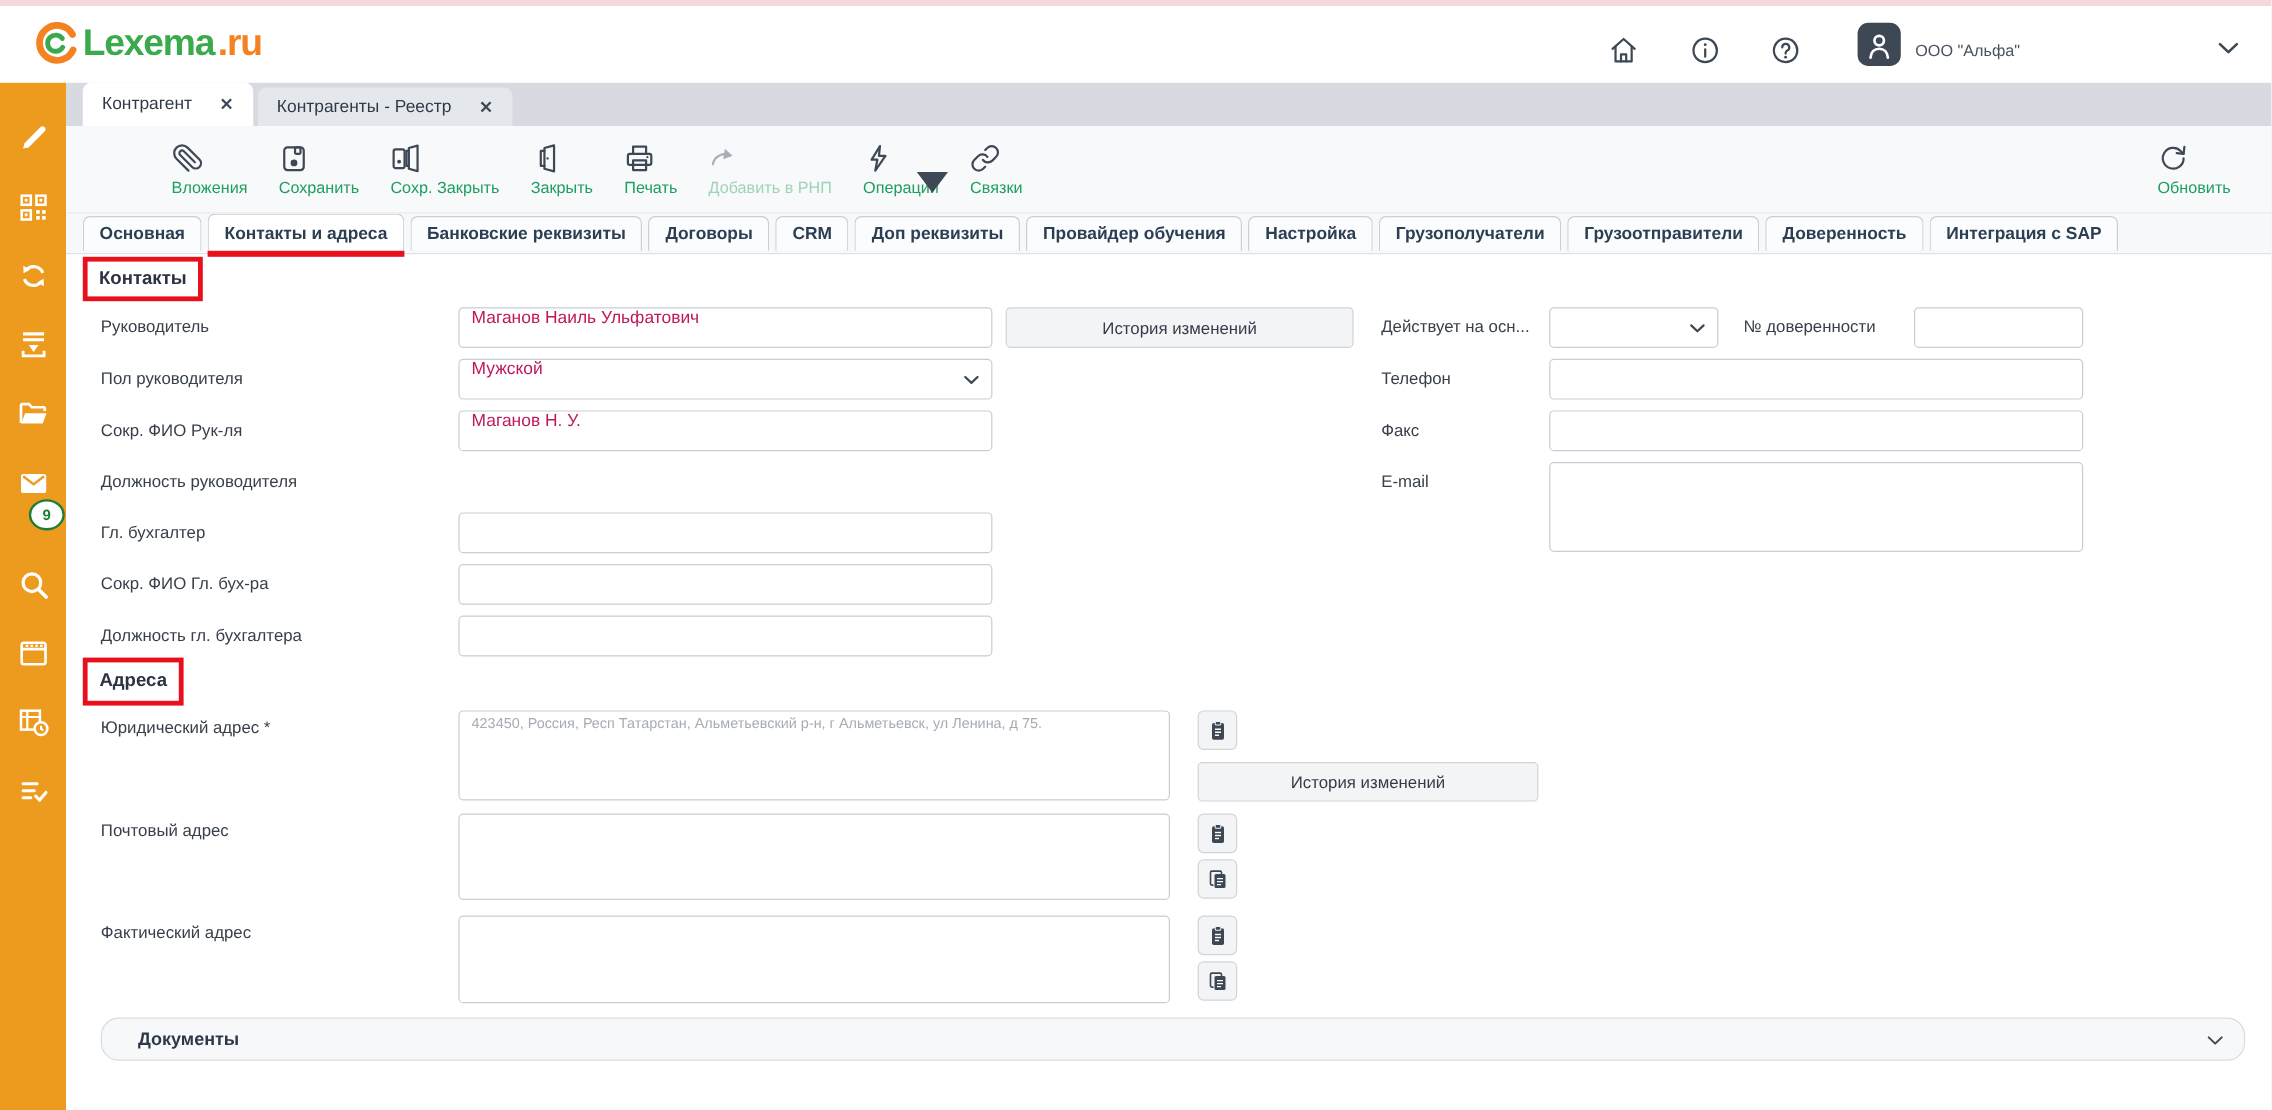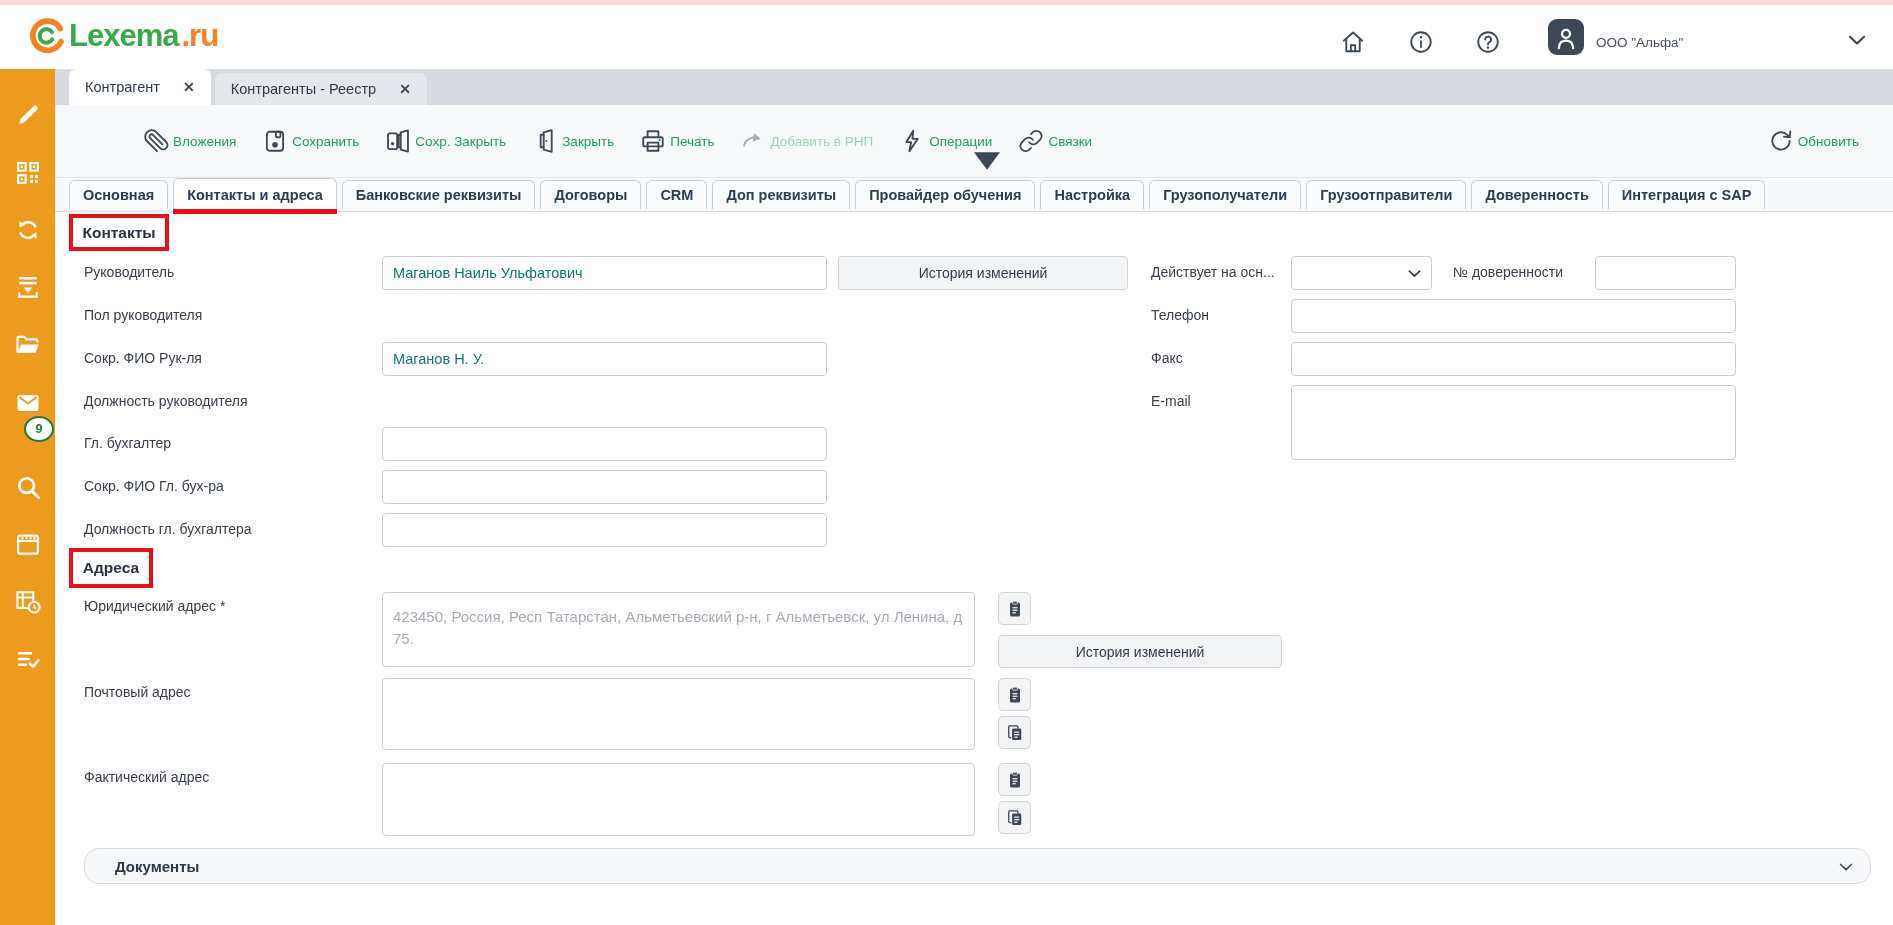--- a/index.html
+++ b/index.html
@@ -33,47 +33,47 @@
   .doc-tabs{position:absolute;left:55px;top:69px;right:0;height:36px;background:#d7dbe1;display:flex;align-items:flex-end;padding-left:14px;box-sizing:border-box}
   .dtab{display:flex;align-items:center;gap:23px;padding:0 16px;font-size:14.5px;color:#2f3a47;
         border-radius:7px 7px 0 0;cursor:pointer;white-space:nowrap}
   .dtab.active{background:#fff;height:36px}
   .dtab.inactive{background:#e4e7ec;height:32px;margin-left:4px}
   .dtab-close{font-size:14px;font-weight:700;color:#3E4854;cursor:pointer}
 
   
   .toolbar{position:absolute;left:55px;top:105px;right:0;height:73px;background:#f8f9fa;border-bottom:1px solid #e4e7ea;
            display:flex;align-items:center;padding-left:88px;gap:26px;box-sizing:border-box}
-  .tb-btn{display:flex;flex-direction:row;align-items:center;gap:4px;cursor:pointer;position:relative}
+  .tb-btn{display:flex;flex-direction:column;align-items:flex-start;gap:4px;cursor:pointer;position:relative}
   .tb-btn svg{width:26px;height:26px}
   .tb-label{font-size:13.5px;color:#1f9e61;white-space:nowrap}
   .tb-btn.disabled .tb-label{color:#9fd3b6}
   .tb-caret{position:absolute;right:-8px;top:20px}
   .tb-refresh{margin-left:auto;margin-right:34px}
 
   
   .form-tabs{position:absolute;left:55px;top:178px;right:0;height:34px;background:#f7f8fa;border-bottom:1px solid #d7dbe0;
              display:flex;align-items:center;padding-left:14px;gap:5px;box-sizing:border-box}
   .ftab{height:29px;display:flex;align-items:center;padding:0 13px;background:#fbfcfd;border:1px solid #c9cfd7;border-bottom:none;
         border-radius:6px 6px 0 0;font-size:14.5px;font-weight:600;color:#2c3e52;position:relative;cursor:pointer;white-space:nowrap;box-sizing:border-box}
   .ftab.active{background:#fff;font-weight:700;height:33px;z-index:2}
   .red-underline{position:absolute;left:-1px;right:-1px;bottom:-3px;height:5px;background:#E8101C}
 
   
   .form-area{position:absolute;left:55px;top:212px;right:0;bottom:0;background:#fff}
   .sec-box{position:absolute;border:4px solid #E8101C;display:flex;align-items:center;justify-content:center;
            font-weight:700;font-size:15.5px;color:#2c3340;box-sizing:border-box}
   .flabel{position:absolute;left:29px;font-size:14px;color:#39404b;white-space:nowrap}
   .rlabel{position:absolute;font-size:14px;color:#39404b;white-space:nowrap}
-  .inp{position:absolute;height:34px;border:1px solid #c8cdd5;border-radius:4px;background:#fff;font-size:14.5px;color:#0f766e;
-       display:flex;align-items:center;padding:0 10px;box-sizing:border-box;cursor:text}
+  .inp{position:absolute;height:34px;border:1px solid #c8cdd5;border-radius:4px;background:#fff;font-size:14.5px;color:#be185d;
+       display:flex;align-items:flex-start;padding:0 10px;box-sizing:border-box;cursor:text}
   .sel{cursor:pointer}
   .sel .chev{position:absolute;right:7px;top:7px;width:19px;height:19px}
-  .tarea{position:absolute;border:1px solid #c8cdd5;border-radius:4px;background:#fff;font-size:15px;
-         padding:13px 10px;box-sizing:border-box;line-height:1.45;cursor:text}
+  .tarea{position:absolute;border:1px solid #c8cdd5;border-radius:4px;background:#fff;font-size:12px;
+         padding:2px 10px;box-sizing:border-box;line-height:1.45;cursor:text}
   .ghost{color:#a6acb4}
   .btn{position:absolute;background:#f3f4f6;border:1px solid #d0d5db;border-radius:4px;font-size:14px;color:#333c48;
        display:flex;align-items:center;justify-content:center;cursor:pointer;box-sizing:border-box}
   .sq-btn{position:absolute;width:33px;height:33px;background:#f3f4f6;border:1px solid #d0d5db;border-radius:5px;
           display:flex;align-items:center;justify-content:center;cursor:pointer;box-sizing:border-box}
   .sq-btn svg{width:20px;height:20px}
   .accordion{position:absolute;left:29px;width:1787px;height:36px;background:#f7f8fa;border:1px solid #d8dce1;border-radius:15px;
              display:flex;align-items:center;padding-left:30px;font-size:15px;font-weight:700;color:#2e3947;cursor:pointer;box-sizing:border-box}
   .acc-chev{position:absolute;right:14px;top:8px;width:20px;height:20px}
 </style>
@@ -371,20 +371,28 @@
     <div class="sec-box" style="left:14px;top:2px;width:100px;height:37px">
       <span>Контакты</span>
     </div>
 
     <span class="flabel" style="top:52px">Руководитель</span>
     <div class="inp" style="left:327px;top:44px;width:445px">
         <span>Маганов Наиль Ульфатович</span>
       </div>
 
     <span class="flabel" style="top:95px">Пол руководителя</span>
+    <div class="inp sel" style="left:327px;top:87px;width:445px">
+      <span>Мужской</span>
+      <span class="chev">
+          <svg class="ic" viewBox="0 0 24 24" style="stroke-width:2.3">
+            <polyline points="5.5 9 12 15.2 18.5 9"></polyline>
+          </svg>
+        </span>
+    </div>
 
     <span class="flabel" style="top:138px">Сокр. ФИО Рук-ля</span>
     <div class="inp" style="left:327px;top:130px;width:445px">
         <span>Маганов Н. У.</span>
       </div>
 
     <span class="flabel" style="top:181px">Должность руководителя</span>
 
     <span class="flabel" style="top:223px">Гл. бухгалтер</span>
     <div class="inp" style="left:327px;top:215px;width:445px">

